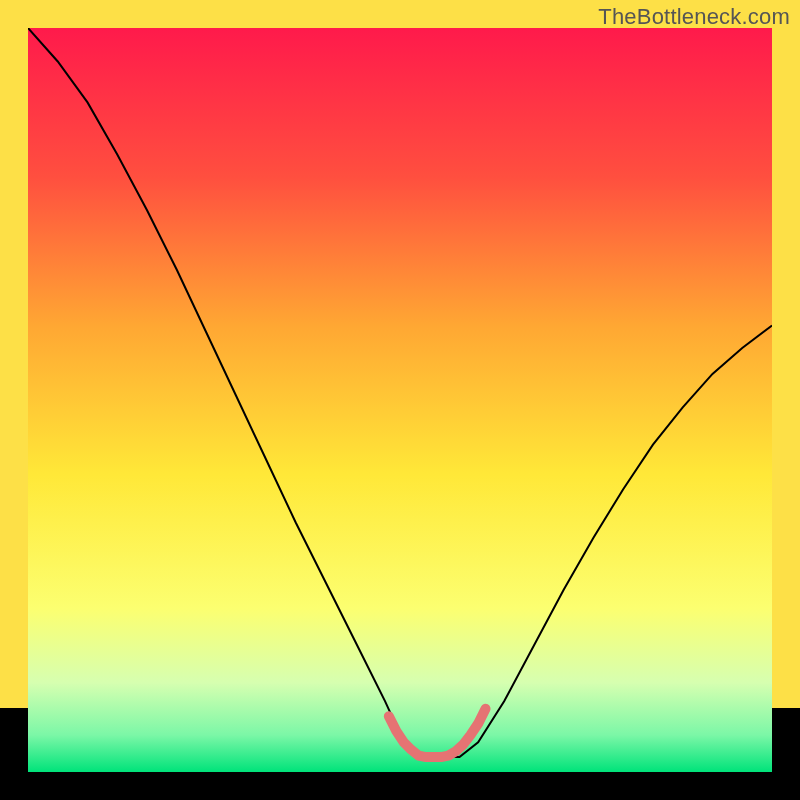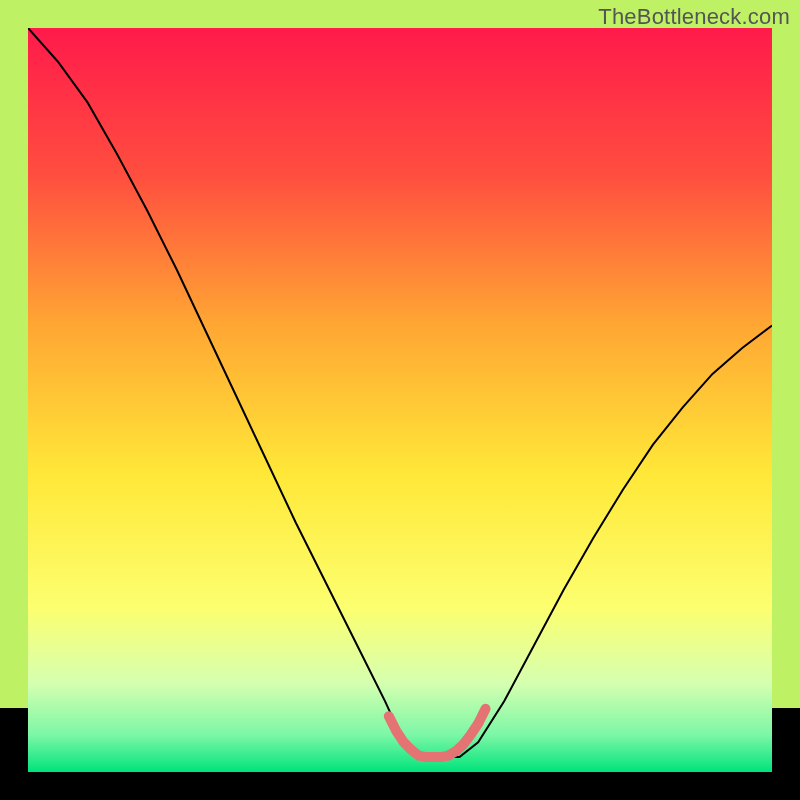--- a/index.html
+++ b/index.html
@@ -8,21 +8,21 @@
     width: 800px;
     height: 800px;
     background: #000;
     overflow: hidden;
     font-family: Arial, Helvetica, sans-serif;
   }
   .frame {
     position: relative;
     width: 800px;
     height: 708px;
-    background: #bef264;
+    background: #fde047;
   }
   .watermark {
     position: absolute;
     top: 4px;
     right: 10px;
     color: #555;
     font-size: 22px;
     font-weight: 500;
     letter-spacing: 0.2px;
     z-index: 50;

